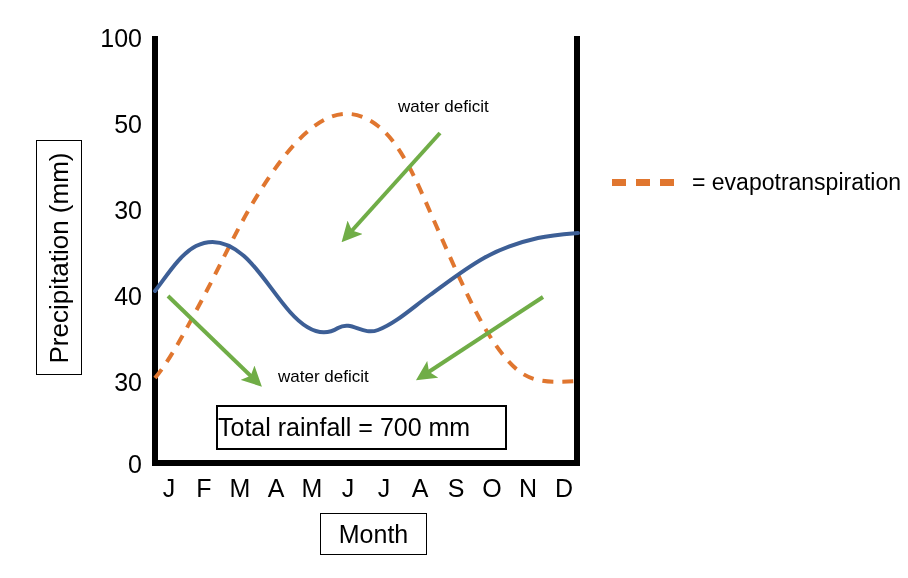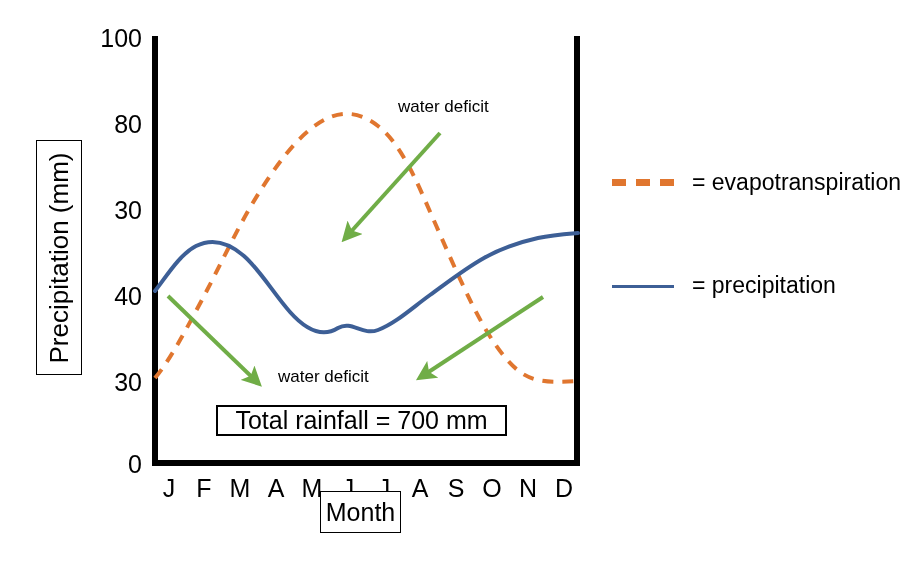--- a/index.html
+++ b/index.html
@@ -52,38 +52,38 @@
   #y-title-text{
     position:absolute;
     left:50%;top:50%;
     transform:translate(-50%,-50%) rotate(-90deg);
     white-space:nowrap;
     font-size:26px;
     line-height:26px;
   }
   #x-title-box{
     position:absolute;
-    left:320px;top:491px;
-    width:81px;height:42px;
+    left:320px;top:513px;
+    width:107px;height:42px;
     border:1.5px solid #000;
     box-sizing:border-box;
     background:#fff;
     display:flex;align-items:center;justify-content:center;
   }
   #x-title-text{font-size:25px;line-height:25px;}
 
   
   #total-box{
     position:absolute;
     left:216px;top:405px;
-    width:291px;height:31px;
+    width:291px;height:45px;
     border:2px solid #000;
     box-sizing:border-box;
     background:#fff;
-    display:flex;align-items:center;justify-content:center;
+    display:flex;align-items:center;
   }
   #total-text{font-size:25px;line-height:25px;}
 
   
   .annot{
     position:absolute;
     font-size:17px;
     line-height:21px;
     white-space:nowrap;
     background:transparent;
@@ -116,21 +116,21 @@
 <body>
 
 <div id="stage">
 
   <div class="axis-line" id="y-axis"></div>
   <div class="axis-line" id="y-axis-right"></div>
   <div class="axis-line" id="x-axis"></div>
 
   <div id="ytick-wrap">
     <div class="ytick" style="top:26px">100</div>
-    <div class="ytick" style="top:112px">80</div>
+    <div class="ytick" style="top:112px">50</div>
     <div class="ytick" style="top:198px">30</div>
     <div class="ytick" style="top:284px">40</div>
     <div class="ytick" style="top:370px">30</div>
     <div class="ytick" style="top:452px">0</div>
   </div>
 
   <div id="xtick-wrap">
     <div class="xtick" style="left:17px">J</div>
     <div class="xtick" style="left:52px">F</div>
     <div class="xtick" style="left:88px">M</div>
@@ -181,19 +181,15 @@
 
   <div id="total-box">
     <div id="total-text">Total rainfall = 700 mm</div>
   </div>
 
   <div id="legend">
     <div class="legend-row">
       <span class="legend-sample dashed"></span>
       <span class="legend-label">= evapotranspiration</span>
     </div>
-    <div class="legend-row">
-      <span class="legend-sample solid"></span>
-      <span class="legend-label">= precipitation</span>
-    </div>
   </div>
 
 </div>
 
 </body></html>

